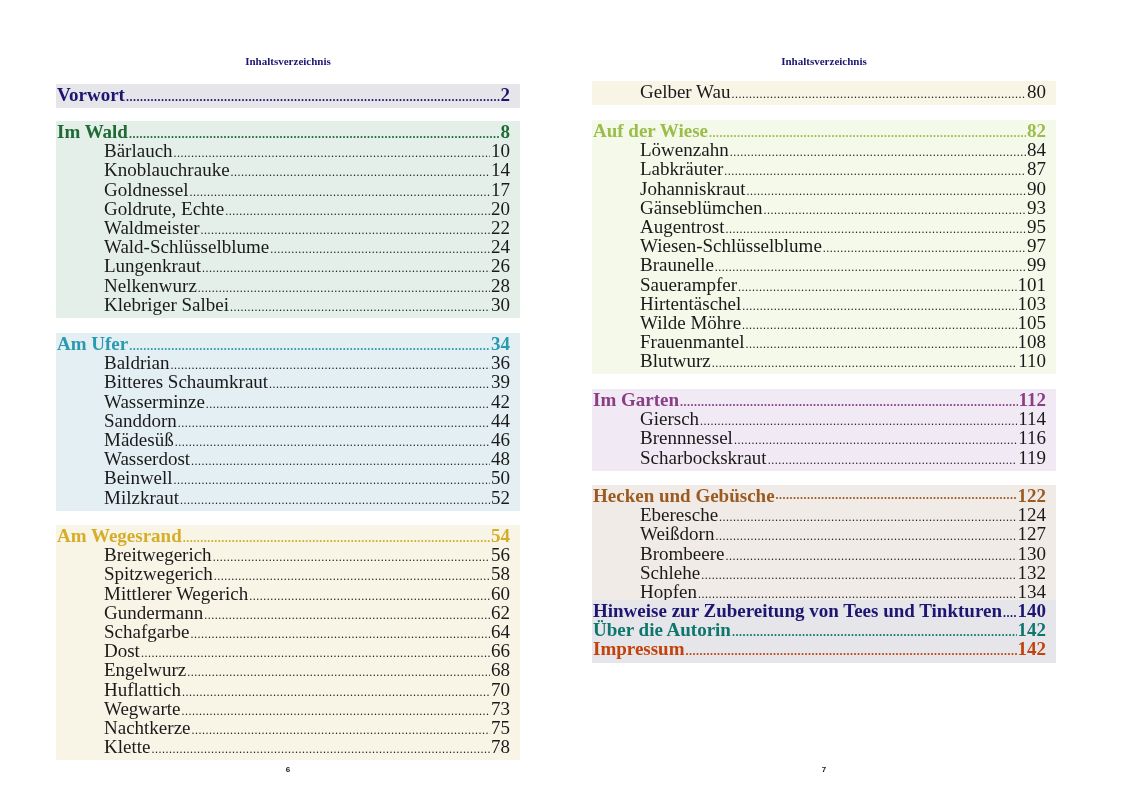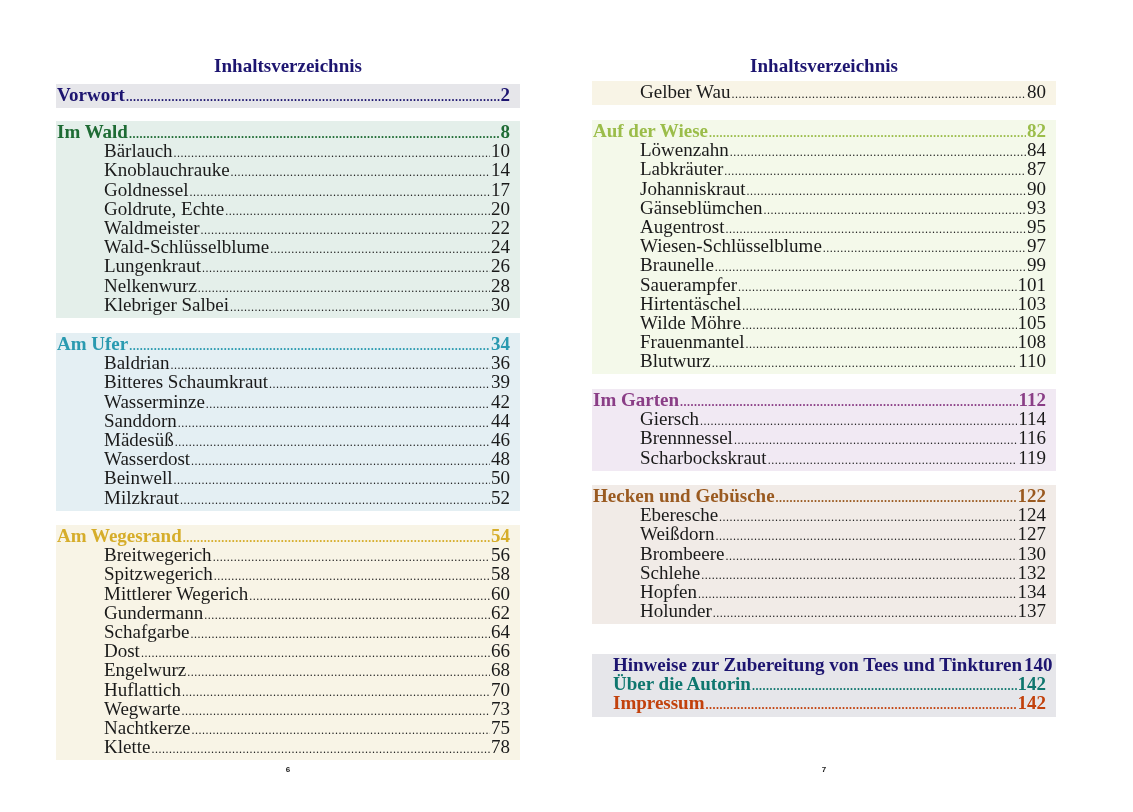--- a/index.html
+++ b/index.html
@@ -2,21 +2,21 @@
 <html><head>
 <meta charset="utf-8">
 <style>
   html, body { margin: 0; padding: 0; background: #ffffff; }
   body { width: 1133px; height: 812px; position: relative; overflow: hidden;
          font-family: "Liberation Serif", "DejaVu Serif", serif; color: #1a1a1a; }
   .page { position: absolute; top: 0; width: 464px; height: 812px; }
   .page.left { left: 56px; }
   .page.right { left: 592px; }
   .page-title { position: absolute; top: 55px; left: 0; width: 464px; text-align: center;
-                font-weight: bold; font-size: 19px; color: #1d1570; }
+                font-weight: bold; font-size: 11px; color: #1d1570; }
   .page-number { position: absolute; top: 765px; left: 0; width: 464px; text-align: center;
                  font-family: "Liberation Sans", sans-serif; font-weight: bold; font-size: 8px; color: #222; }
   .block { position: absolute; left: 0; width: 464px; box-sizing: border-box; padding-top: 1px; padding-bottom: 4px; }
   .row { display: flex; align-items: baseline; height: 19.2px; font-size: 19px; line-height: 19.2px; padding-right: 10px; }
   .row .label { white-space: nowrap; }
   .row .dots { flex: 1; overflow: hidden; white-space: nowrap; margin: 0 1px; letter-spacing: 0.5px; font-size: 12px; }
   .row .dots::after { content: "........................................................................................................................................................................................................................................................................"; }
   .row .num { white-space: nowrap; text-align: right; }
   .row.head { font-weight: bold; padding-left: 1px; }
   .row.sub { padding-left: 48px; }
@@ -293,21 +293,21 @@
         <span class="dots"></span>
         <span class="num">116</span>
       </div>
       <div class="row sub">
         <span class="label">Scharbockskraut</span>
         <span class="dots"></span>
         <span class="num">119</span>
       </div>
     </div>
   <div class="block" id="R3" style="top: 485px; background: rgb(241, 235, 231);">
-      <div class="row head" style="color: rgb(154, 90, 32);">
+      <div class="row head" style="color: rgb(154, 90, 32); align-items: center;">
         <span class="label">Hecken und Gebüsche</span>
         <span class="dots"></span>
         <span class="num">122</span>
       </div>
       <div class="row sub">
         <span class="label">Eberesche</span>
         <span class="dots"></span>
         <span class="num">124</span>
       </div>
       <div class="row sub">
@@ -329,21 +329,21 @@
         <span class="label">Hopfen</span>
         <span class="dots"></span>
         <span class="num">134</span>
       </div>
       <div class="row sub">
         <span class="label">Holunder</span>
         <span class="dots"></span>
         <span class="num">137</span>
       </div>
     </div>
-  <div class="block" id="R4" style="top: 654px; background: rgb(230, 230, 234); padding-left: 20px;">
+  <div class="block" id="R4" style="top: 600px; background: rgb(230, 230, 234);">
       <div class="row head" style="color: rgb(29, 21, 112);">
         <span class="label">Hinweise zur Zubereitung von Tees und Tinkturen</span>
         <span class="dots"></span>
         <span class="num">140</span>
       </div>
       <div class="row head" style="color: #0f766e;">
         <span class="label">Über die Autorin</span>
         <span class="dots"></span>
         <span class="num">142</span>
       </div>

